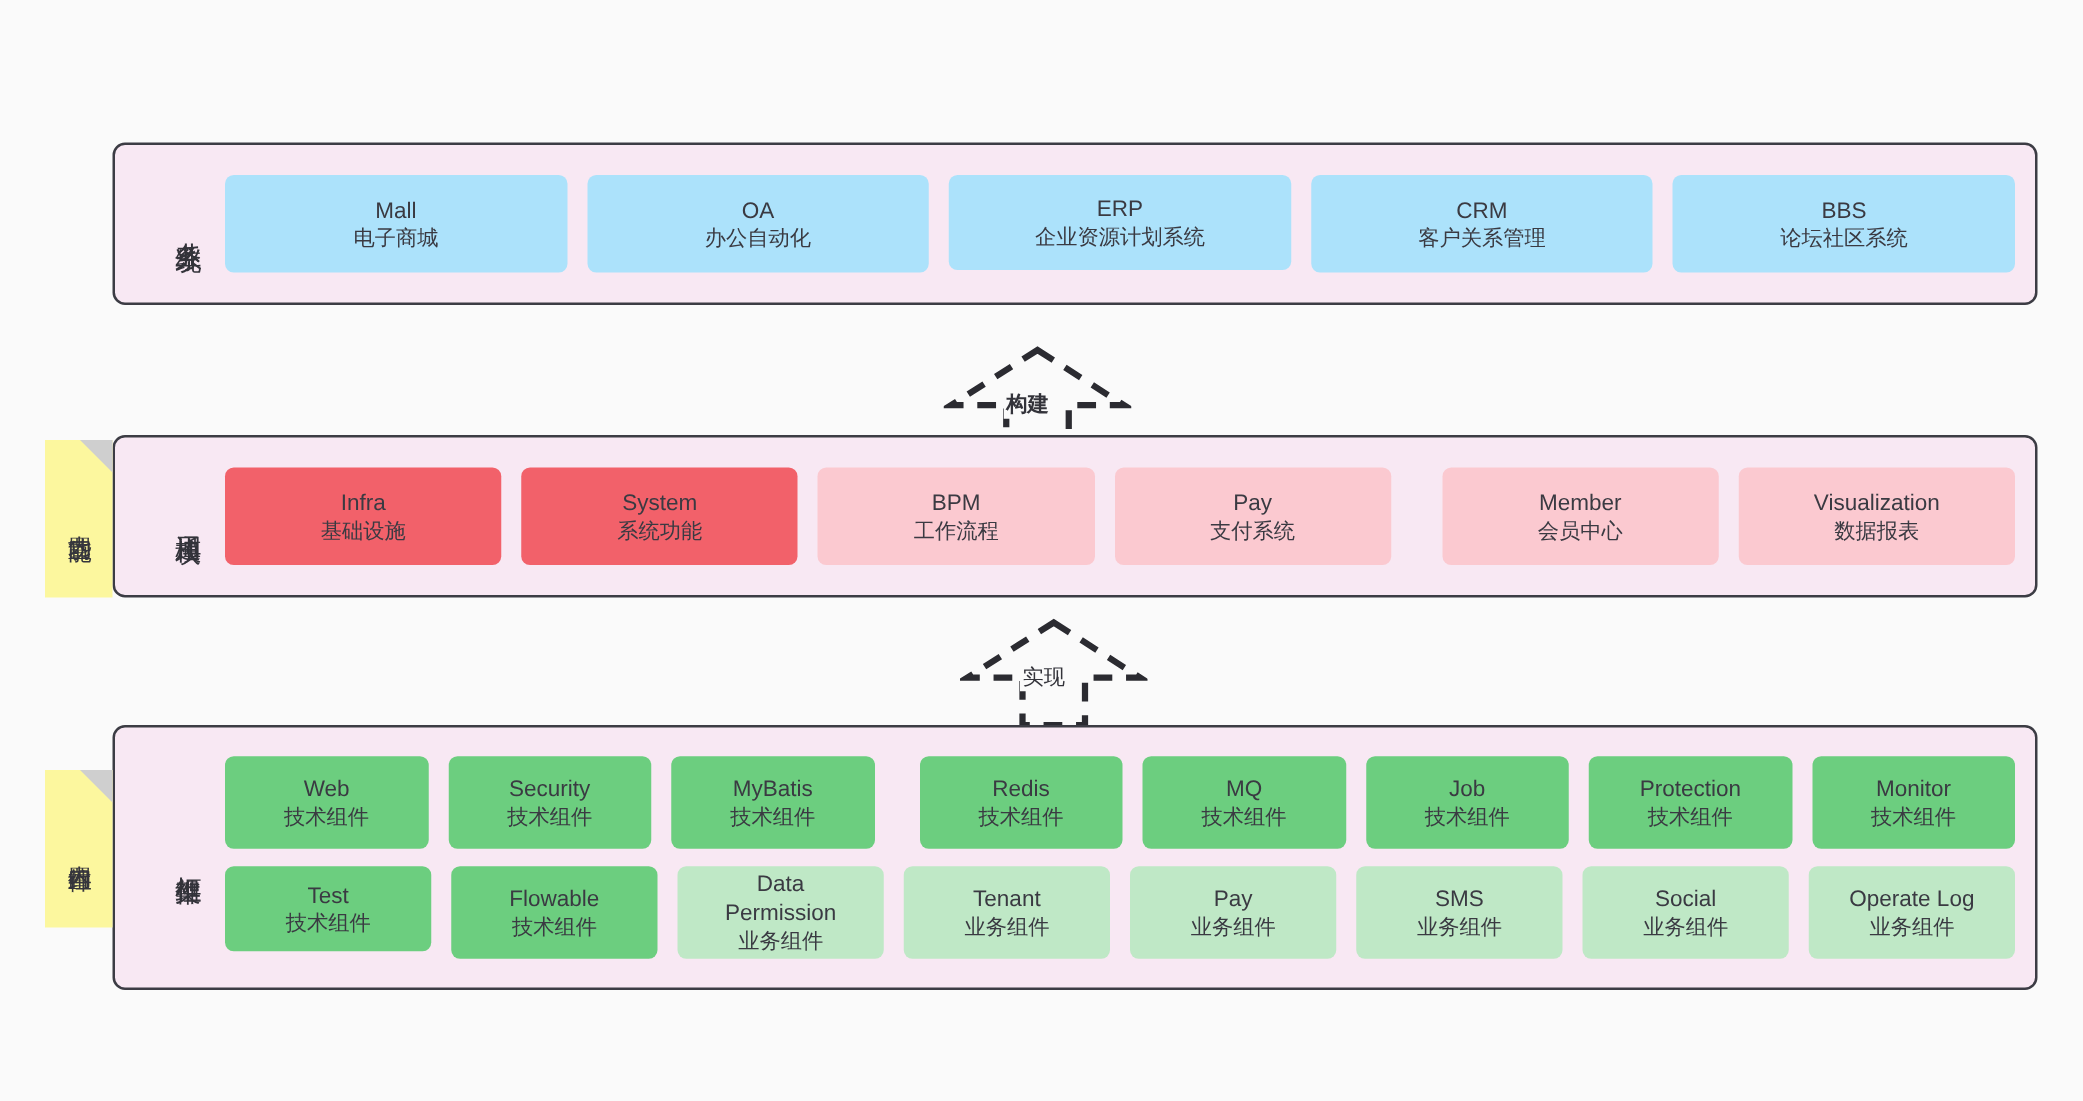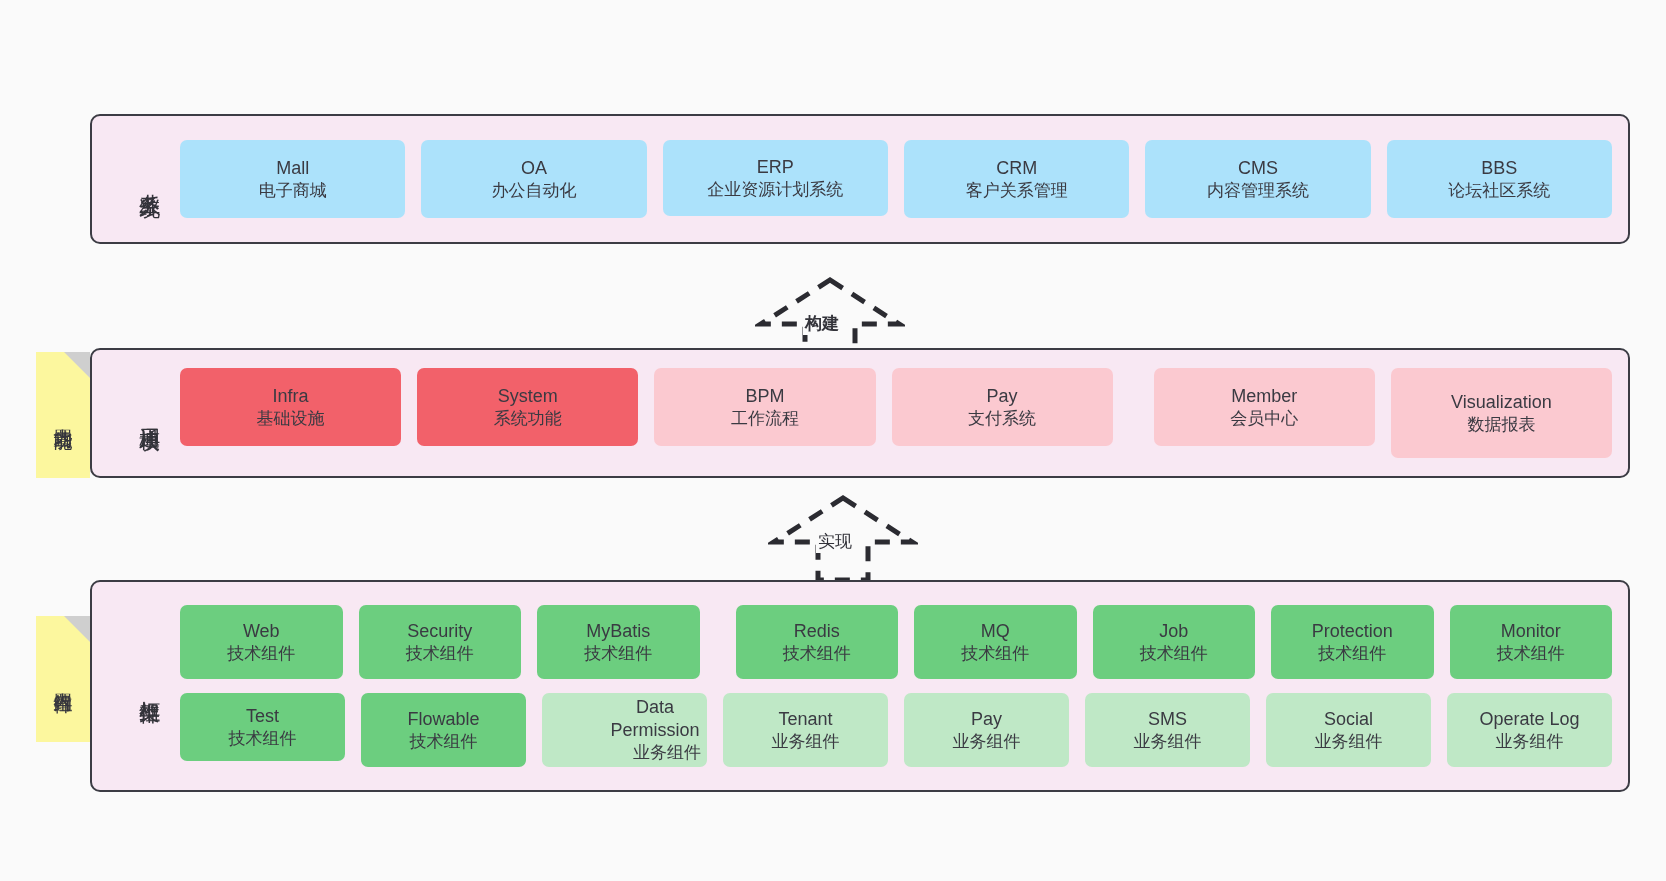--- a/index.html
+++ b/index.html
@@ -145,24 +145,20 @@
         </div>
         <div class="box" style="background:#ace2fb; height:76px;">
           <span class="en">ERP</span>
           <span class="cn">企业资源计划系统</span>
         </div>
         <div class="box" style="background:#ace2fb; height:78px;">
           <span class="en">CRM</span>
           <span class="cn">客户关系管理</span>
         </div>
         <div class="box" style="background:#ace2fb; height:78px;">
-          <span class="en">CMS</span>
-          <span class="cn">内容管理系统</span>
-        </div>
-        <div class="box" style="background:#ace2fb; height:78px;">
           <span class="en">BBS</span>
           <span class="cn">论坛社区系统</span>
         </div>
       </div>
     </div>
   </div>
 
   <div class="arrow-wrap" style="left:755px; top:274px; width:150px; height:92px;font-weight:bold;">
     <svg width="150" height="92" viewBox="0 0 150 92">
       <path d="M 75 6 L 144 50 L 100 50 L 100 88 L 50 88 L 50 50 L 6 50 Z" fill="none" stroke="#2b2b31" stroke-width="5" stroke-dasharray="15,11" stroke-linejoin="miter" stroke-linecap="butt"></path>
@@ -187,21 +183,21 @@
           <span class="cn">工作流程</span>
         </div>
         <div class="box" style="background:#fbc9d0; height:78px;">
           <span class="en">Pay</span>
           <span class="cn">支付系统</span>
         </div>
         <div class="box" style="background:#fbc9d0; height:78px;margin-left:25px;">
           <span class="en">Member</span>
           <span class="cn">会员中心</span>
         </div>
-        <div class="box" style="background:#fbc9d0; height:90px;">
+        <div class="box" style="background:#fbc9d0; height:78px;">
           <span class="en">Visualization</span>
           <span class="cn">数据报表</span>
         </div>
       </div>
     </div>
   </div>
 
   <div class="note" style="left:36px; top:352px; width:54px; height:126px;">
     <span class="fold"></span>
     <span class="note-text">内置功能</span>
@@ -255,21 +251,21 @@
 
       <div class="row">
         <div class="box" style="background:#6cce7f; height:68px;text-align:center;">
           <span class="en">Test</span>
           <span class="cn">技术组件</span>
         </div>
         <div class="box" style="background:#6cce7f; height:74px;">
           <span class="en">Flowable</span>
           <span class="cn">技术组件</span>
         </div>
-        <div class="box" style="background:#bfe8c6; height:74px;align-items:flex-end;">
+        <div class="box" style="background:#bfe8c6; height:74px;">
           <span class="en" style="max-width:92px;">Data Permission</span>
           <span class="cn">业务组件</span>
         </div>
         <div class="box" style="background:#bfe8c6; height:74px;">
           <span class="en">Tenant</span>
           <span class="cn">业务组件</span>
         </div>
         <div class="box" style="background:#bfe8c6; height:74px;">
           <span class="en">Pay</span>
           <span class="cn">业务组件</span>

